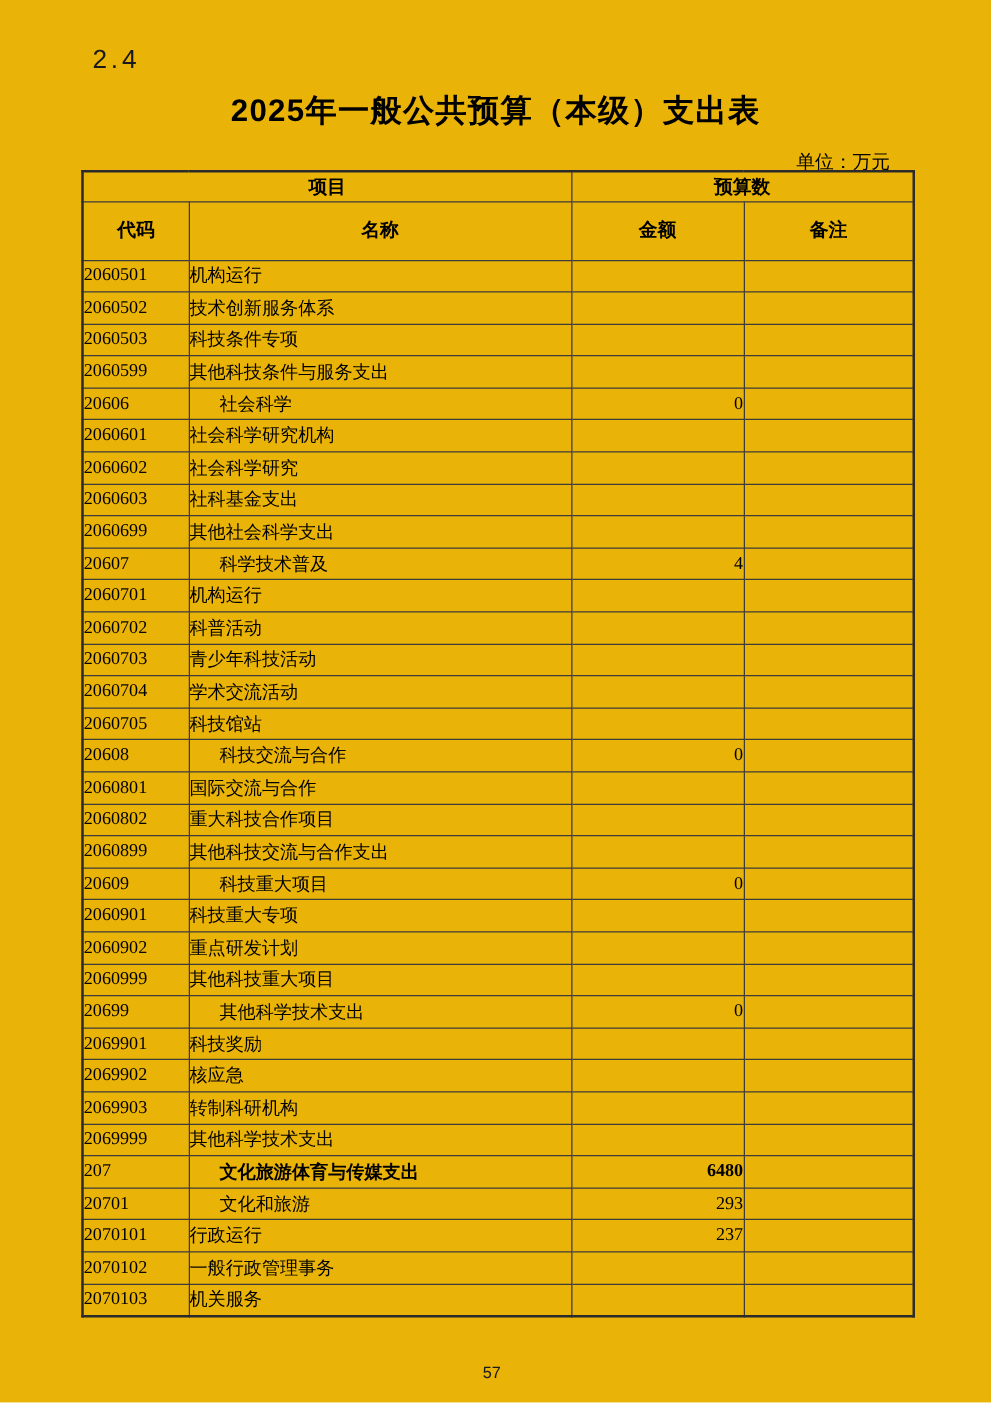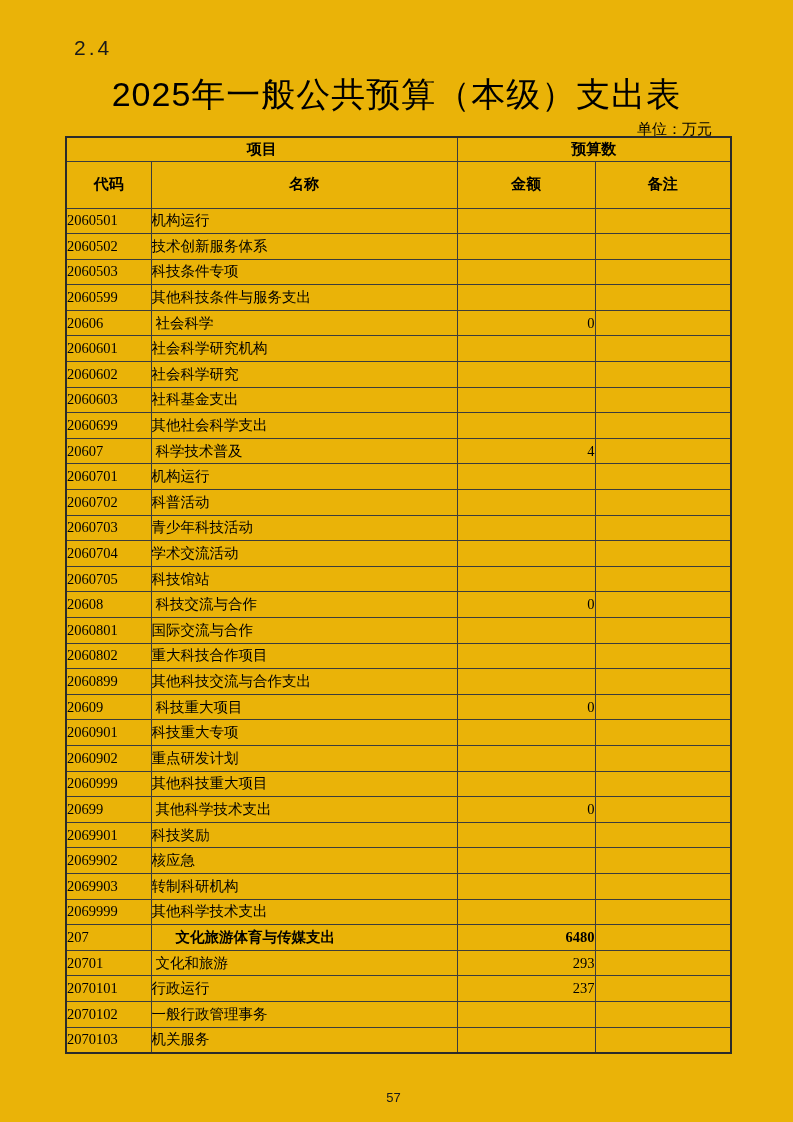--- a/index.html
+++ b/index.html
@@ -13,21 +13,21 @@
   }
   .section-num{
     position:absolute;left:74px;top:36px;
     font-family:"Liberation Sans","DejaVu Sans",sans-serif;
     font-size:21px;letter-spacing:3px;color:#1a1a1a;
   }
   .doc-title{
     position:absolute;left:0;top:72px;width:793px;
     text-align:center;
     font-family:"Liberation Sans","DejaVu Sans",sans-serif;
-    font-size:34px;font-weight:normal;letter-spacing:1px;color:#000;
+    font-size:25px;font-weight:bold;letter-spacing:1px;color:#000;
   }
   .unit-line{
     position:absolute;left:47px;top:104px;width:665px;
     text-align:right;font-size:15px;color:#000;margin-top:16px;
   }
   table.budget{
     position:absolute;left:65px;top:136px;
     width:665px;
     border-collapse:collapse;
     table-layout:fixed;
@@ -42,21 +42,21 @@
   table.budget{border:2px solid #2b2b2b;}
   tr.hdr1{height:24px;}
   tr.hdr1 th{font-size:15px;font-weight:bold;text-align:center;vertical-align:middle;}
   tr.hdr2{height:47px;}
   tr.hdr2 th{font-size:15px;font-weight:bold;text-align:center;vertical-align:middle;}
   tbody tr{height:25.6px;}
   tbody td{vertical-align:middle;}
   td.code-cell{padding-left:7px;text-align:left;}
   td.name-cell{text-align:left;}
   td.name-cell.lvl0{padding-left:24px;}
-  td.name-cell.lvl1{padding-left:4px;font-family:Liberation Serif, serif;}
+  td.name-cell.lvl1{padding-left:24px;font-family:Liberation Serif, serif;}
   td.name-cell.lvl2{}
   td.amount-cell{text-align:right;padding-right:8px;}
   tr.bold-row td.name-cell, tr.bold-row td.amount-cell{font-weight:bold;}
   .page-num{
     position:absolute;left:0;top:1090px;width:787px;
     text-align:center;
     font-family:"Liberation Sans","DejaVu Sans",sans-serif;
     font-size:13px;color:#1a1a1a;
   }
 </style>

